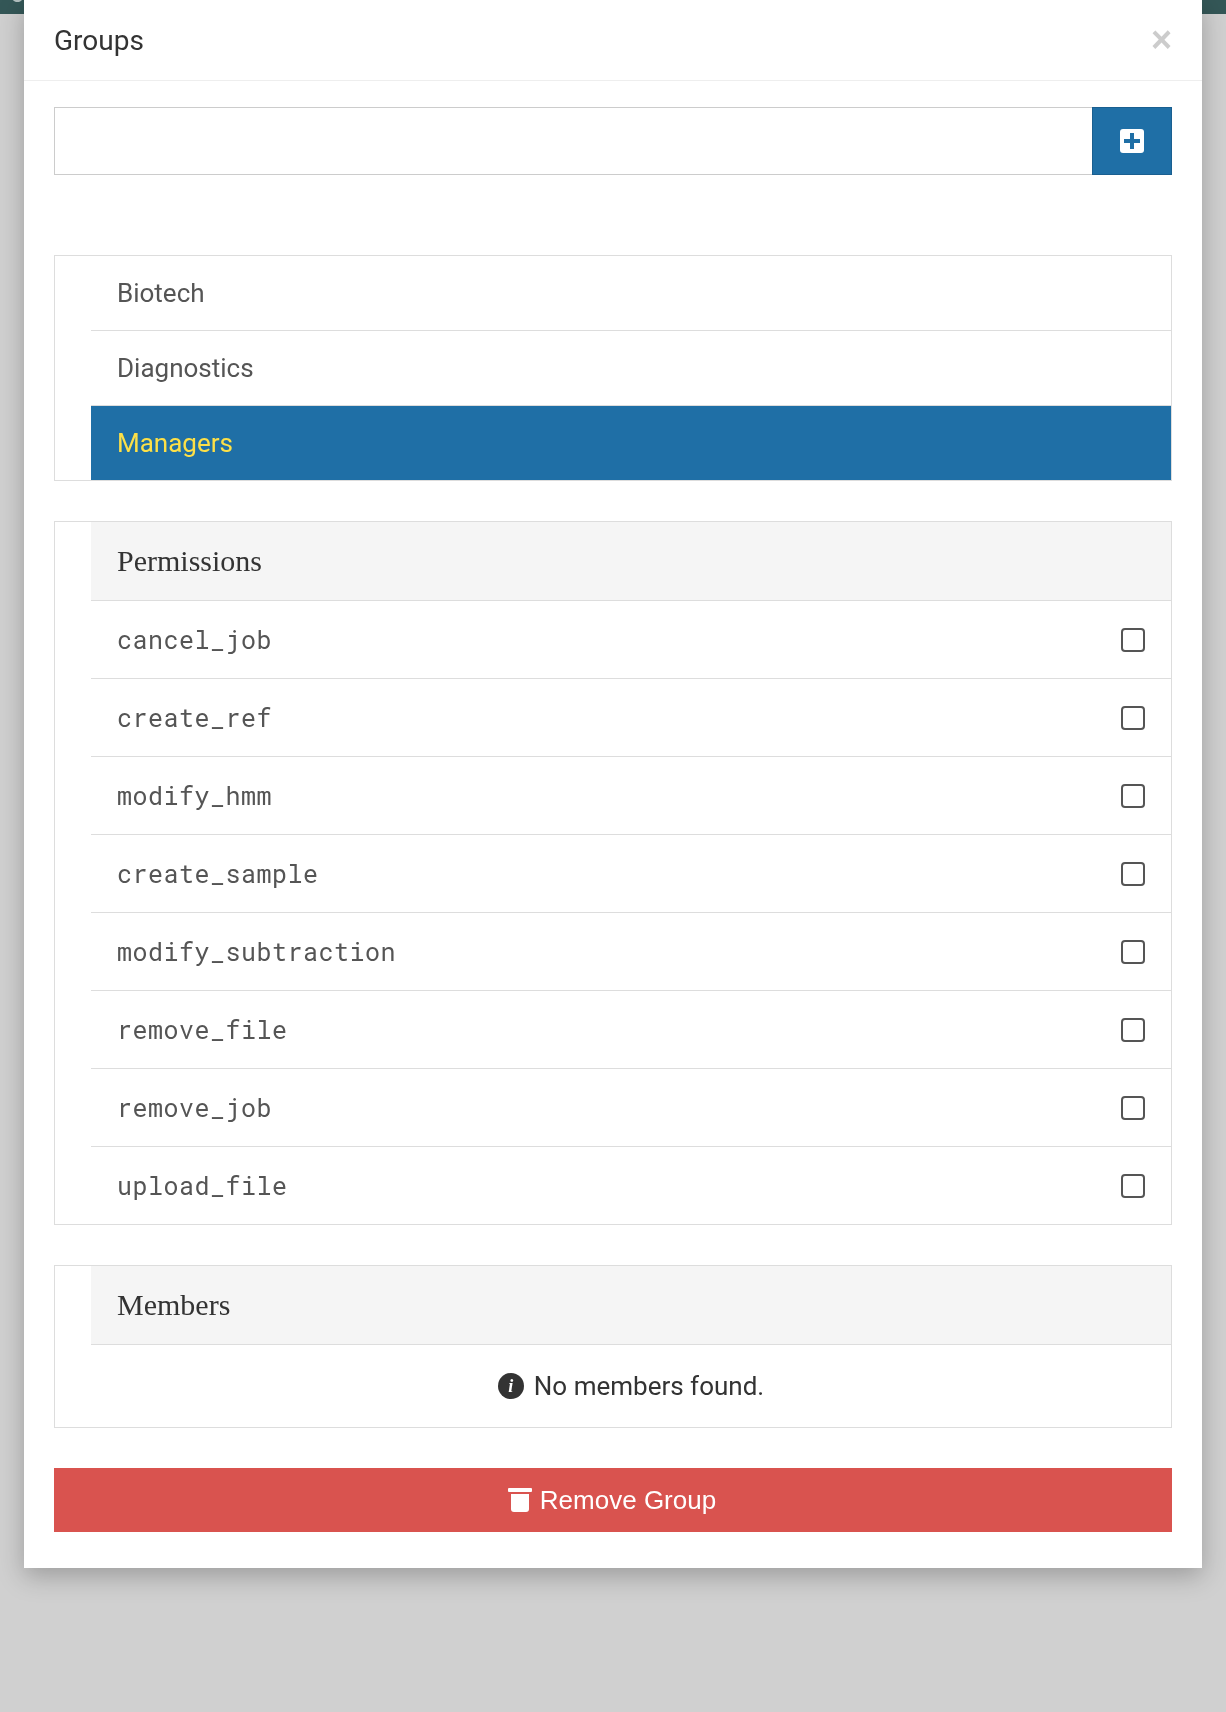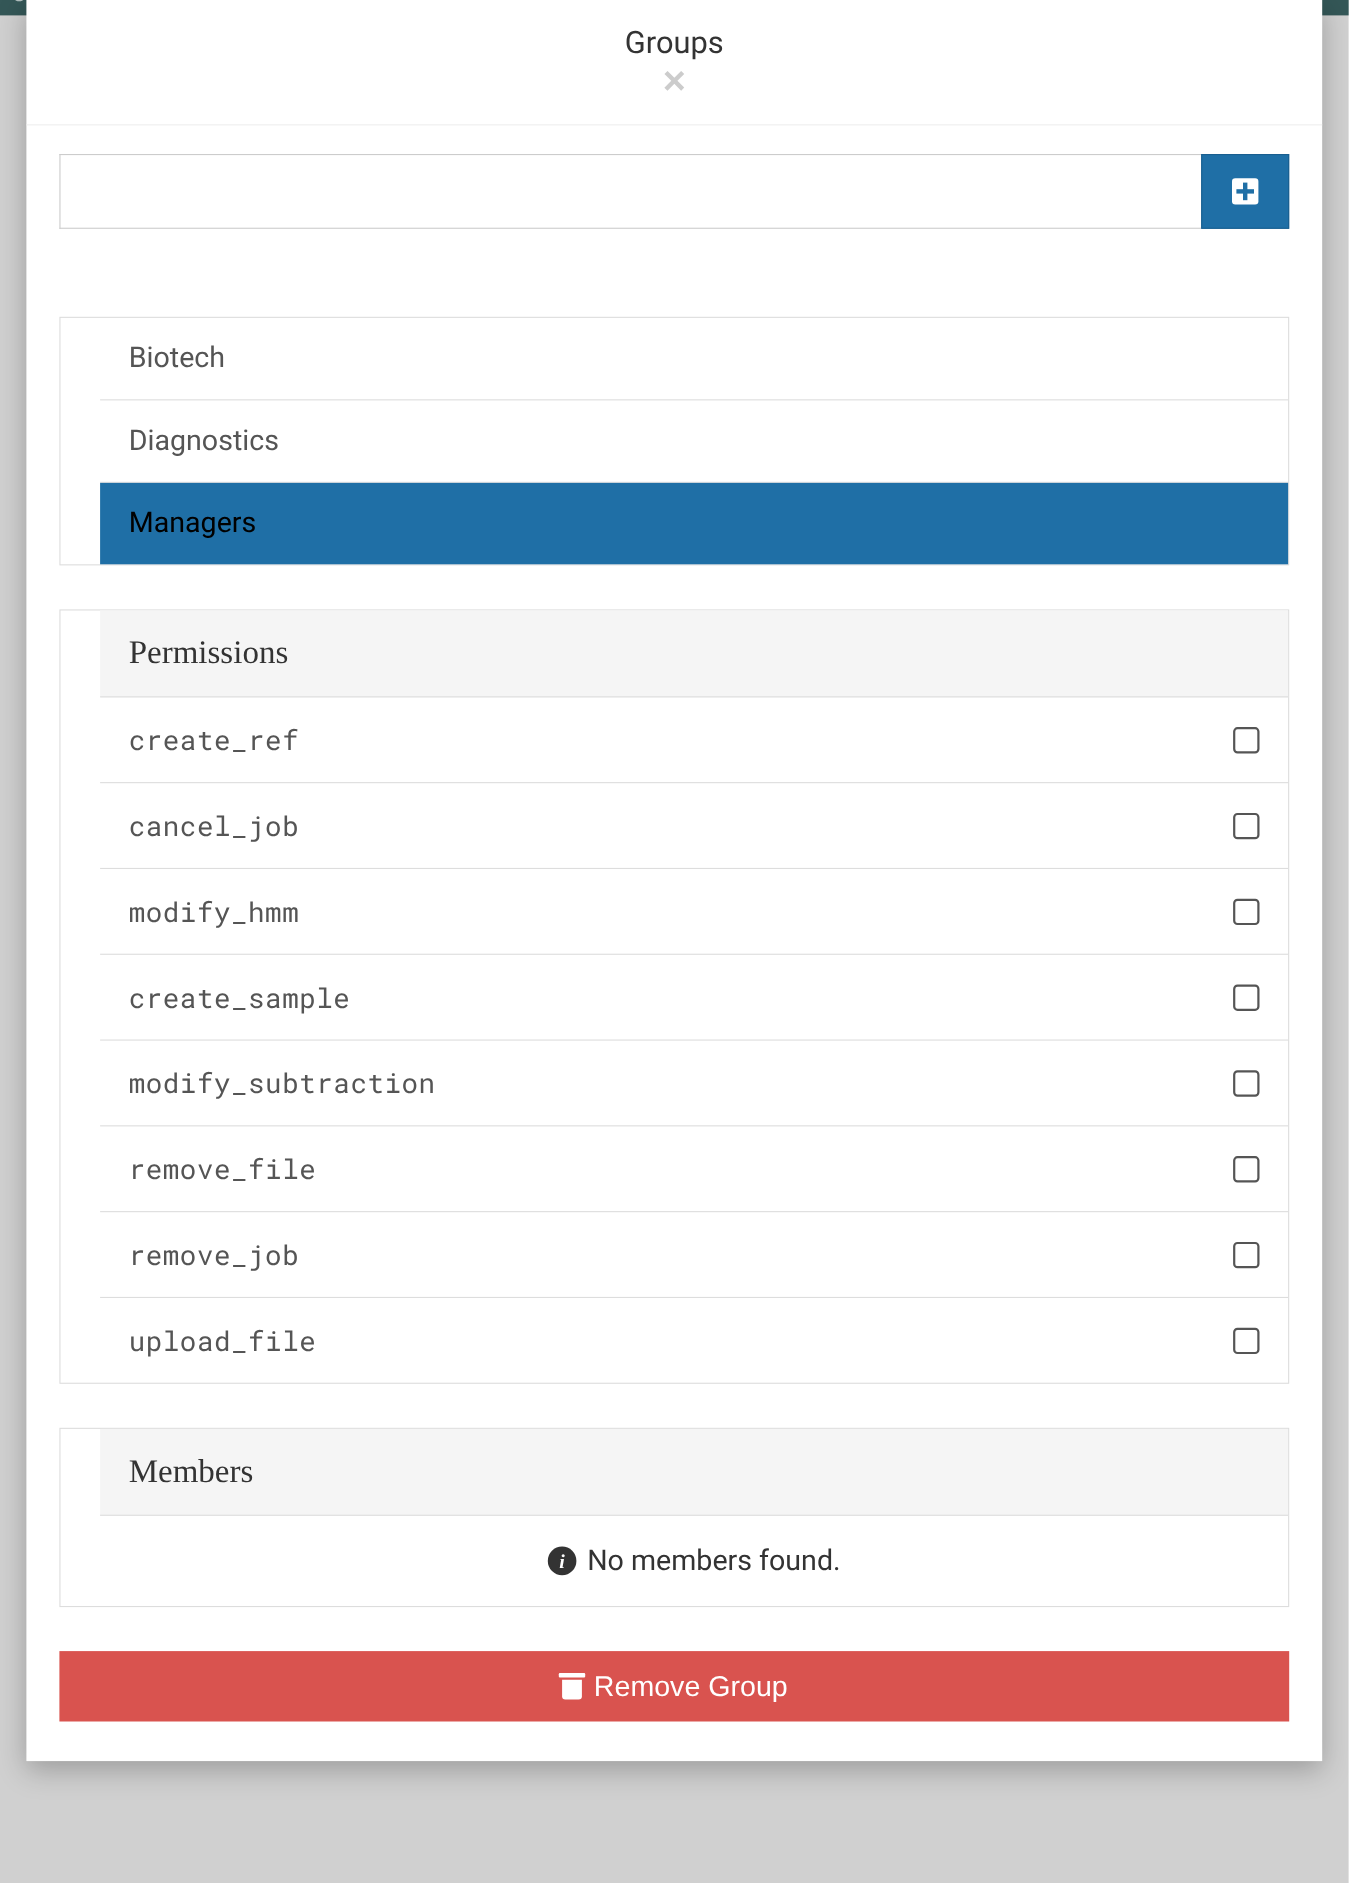--- a/index.html
+++ b/index.html
@@ -41,21 +41,20 @@
       box-shadow: 0 8px 24px rgba(0,0,0,.25);
       z-index: 2;
       padding-bottom: 36px;
     }
     .modal-header {
       display: flex;
       justify-content: space-between;
       align-items: center;
       padding: 22px 30px 22px 30px;
       border-bottom: 1px solid #eee;
-      flex-direction: column;
     }
     .modal-title {
       font-size: 28px;
       font-weight: 400;
       color: #333;
     }
     .close-btn {
       font-size: 36px;
       line-height: 1;
       color: #ccc;
@@ -118,21 +117,21 @@
     .list-item {
       padding: 22px 26px;
       font-size: 26px;
       color: #555;
       border-bottom: 1px solid #ddd;
       cursor: pointer;
     }
     .list-item:last-child { border-bottom: none; }
     .list-item.selected {
       background: #1f6fa6;
-      color: #000000;
+      color: #fde047;
     }
     .panel-header {
       padding: 22px 26px;
       background: #f5f5f5;
       font-size: 30px;
       color: #333;
       border-bottom: 1px solid #ddd;
       font-family: Liberation Serif, serif;
     }
     .perm-row {
@@ -244,25 +243,25 @@
     <div class="panel" id="groups-panel">
         <div class="list-item">Biotech</div>
         <div class="list-item">Diagnostics</div>
         <div class="list-item selected">Managers</div>
       </div>
 
     <div class="panel">
       <div class="panel-header">Permissions</div>
       <div id="perms-list">
           <div class="perm-row">
+            <span class="perm-name">cancel_job</span>
+            <span class="checkbox"></span>
+          </div>
+          <div class="perm-row">
             <span class="perm-name">create_ref</span>
-            <span class="checkbox"></span>
-          </div>
-          <div class="perm-row">
-            <span class="perm-name">cancel_job</span>
             <span class="checkbox"></span>
           </div>
           <div class="perm-row">
             <span class="perm-name">modify_hmm</span>
             <span class="checkbox"></span>
           </div>
           <div class="perm-row">
             <span class="perm-name">create_sample</span>
             <span class="checkbox"></span>
           </div>

